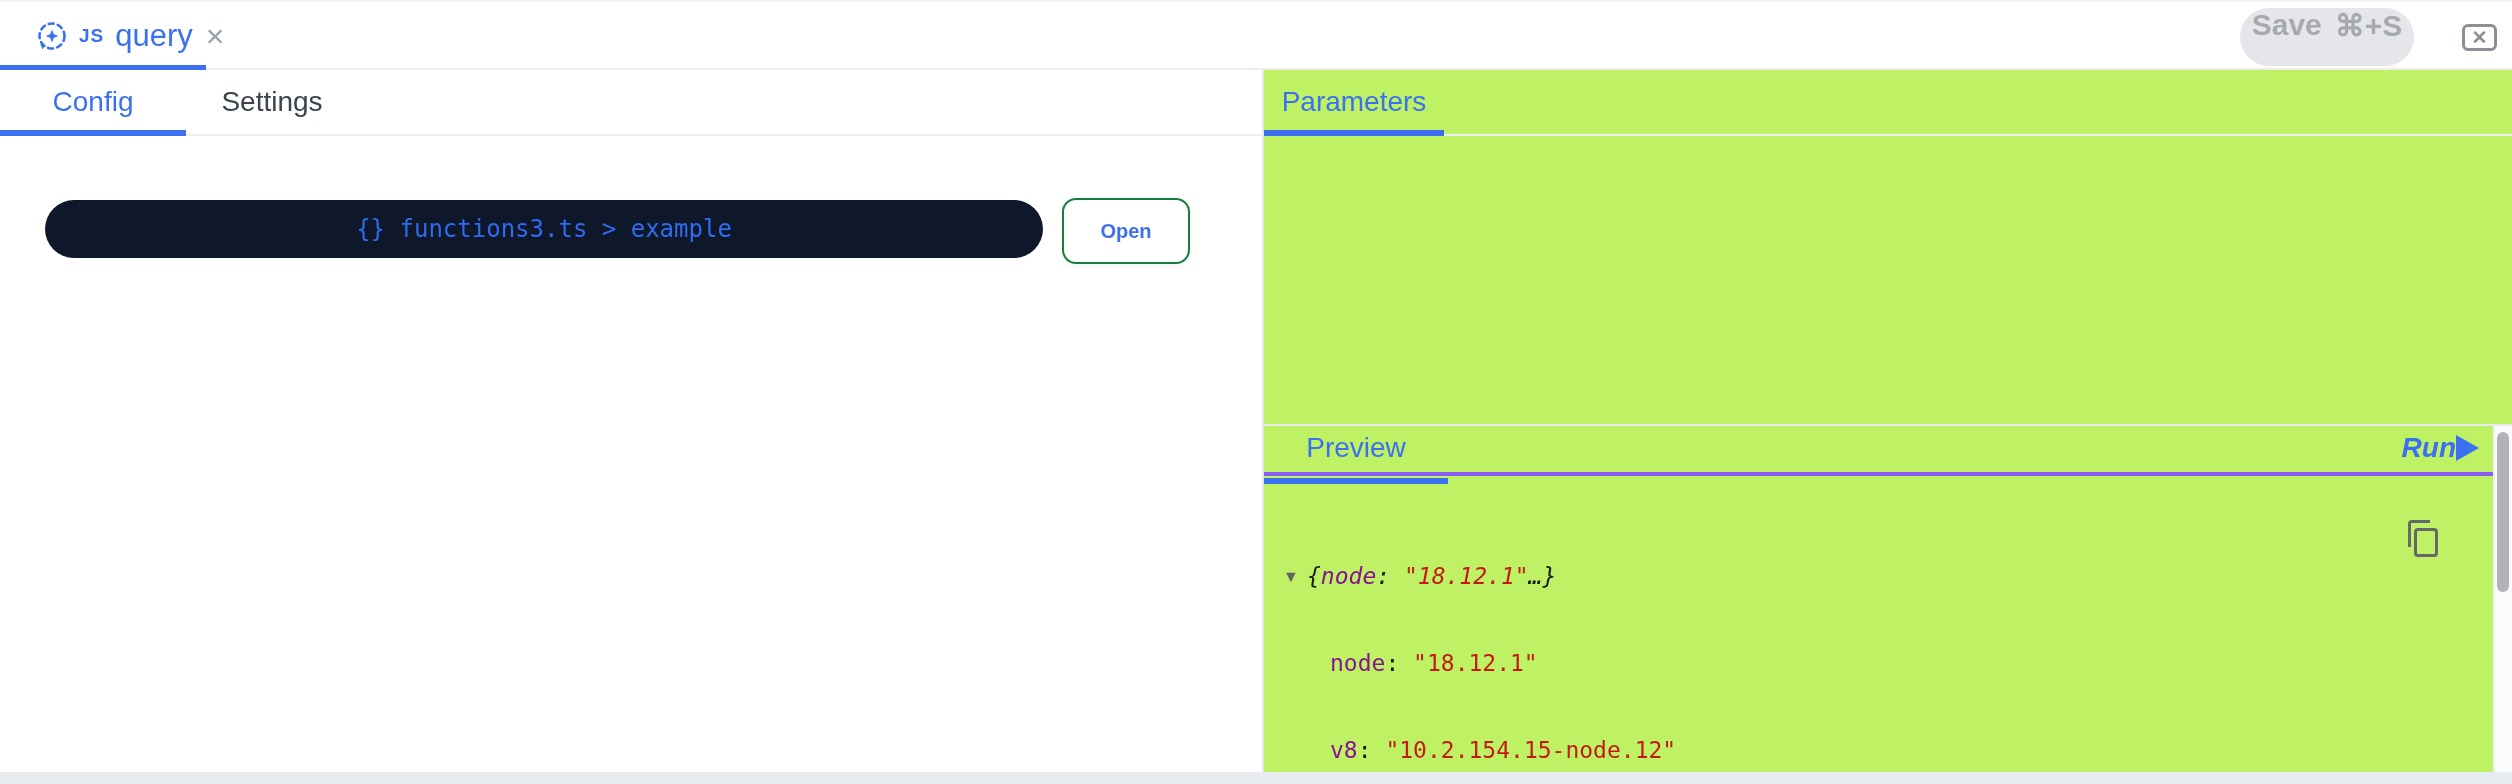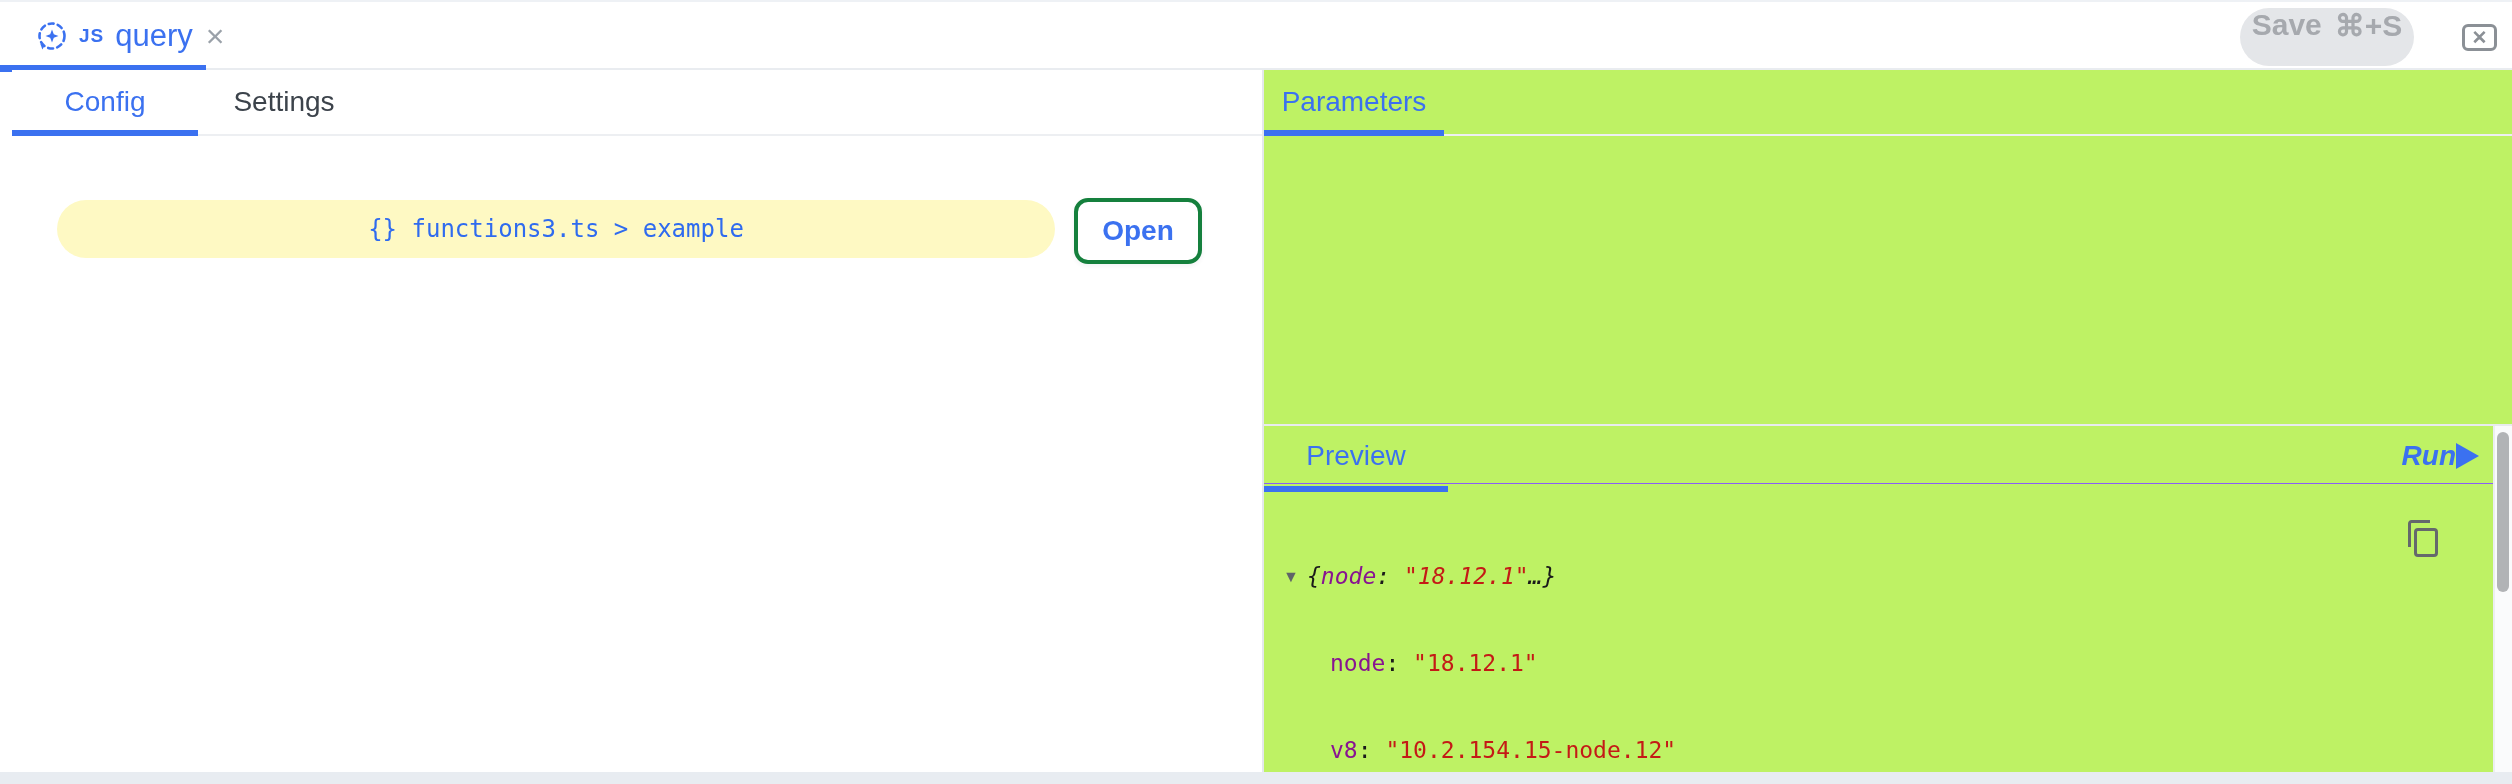--- a/index.html
+++ b/index.html
@@ -29,56 +29,56 @@
     display: flex; align-items: flex-start; justify-content: center; gap: 13px; cursor: default;
   }
   .panel-close {
     position: absolute; left: 2462px; top: 22px; width: 35px; height: 27px;
     border: 3px solid #8b9096; border-radius: 6px; color: #8b9096;
     display: flex; align-items: center; justify-content: center;
     font-size: 19px; font-weight: 700; cursor: pointer; line-height: 1;
   }
 
   
-  .left-panel  { position: absolute; left: 12px;    top: 70px; width: 1488px; height: 702px; background: #fff; }
+  .left-panel  { position: absolute; left: 0;    top: 70px; width: 1488px; height: 702px; background: #fff; }
   .v-divider   { position: absolute; left: 1262px; top: 70px; width: 2px; height: 702px; background: #e5e8eb; }
   .right-panel { position: absolute; left: 1264px; top: 70px; width: 1248px; height: 702px; background: #bef264; }
 
   .tab-row { position: relative; height: 66px; border-bottom: 2px solid #edeff2; display: flex; }
   .ui-tab {
     position: relative; height: 100%; display: flex; align-items: center; justify-content: center;
     font-size: 28px; color: #3c434b; cursor: pointer;
   }
   .ui-tab.active { color: #3b71f0; }
   .ui-tab.active::after {
     content: ""; position: absolute; left: 0; right: 0; bottom: -2px; height: 6px; background: #3b71f0;
   }
   .tab-config { width: 186px; }
   .tab-settings { width: 172px; }
   .tab-parameters { width: 180px; }
   .tab-preview { width: 184px; }
 
   
   .fn-pill {
     position: absolute; left: 45px; top: 130px; width: 998px; height: 58px;
-    background: #fef9c3; border-radius: 29px;
+    background: #0f172a; border-radius: 29px;
     display: flex; align-items: center; justify-content: center;
     font-family: "DejaVu Sans Mono", monospace; font-size: 24px; color: #2f6bef;
   }
   .open-btn {
     position: absolute; left: 1062px; top: 128px; width: 128px; height: 66px;
-    background: #fff; border: 4px solid #15803d; border-radius: 14px;
+    background: #fff; border: 2px solid #15803d; border-radius: 14px;
     box-shadow: 0 2px 5px rgba(20,30,60,0.06);
-    color: #3b71f0; font-family: "Liberation Sans", sans-serif; font-size: 28px; font-weight: 700;
+    color: #3b71f0; font-family: "Liberation Sans", sans-serif; font-size: 20px; font-weight: 700;
     display: flex; align-items: center; justify-content: center; cursor: pointer;
   }
 
   
   .mid-divider { position: absolute; left: 0; top: 354px; width: 100%; height: 2px; background: #e8ebee; }
-  .preview-row { position: absolute; left: 0; top: 352px; width: 100%; height: 62px; border-bottom: 1px solid #8b5cf6; }
+  .preview-row { position: absolute; left: 0; top: 344px; width: 100%; height: 62px; border-bottom: 4px solid #8b5cf6; }
   .preview-row .ui-tab { height: 68px; }
   .run-btn {
     position: absolute; right: 33px; top: 0; height: 68px;
     display: flex; align-items: center; cursor: pointer; font-style: italic;
   }
   .run-label { color: #3b71f0; font-size: 28px; font-weight: 700; }
   .run-triangle {
     width: 0; height: 0;
     border-left: 23px solid #3b71f0;
     border-top: 13px solid transparent;

